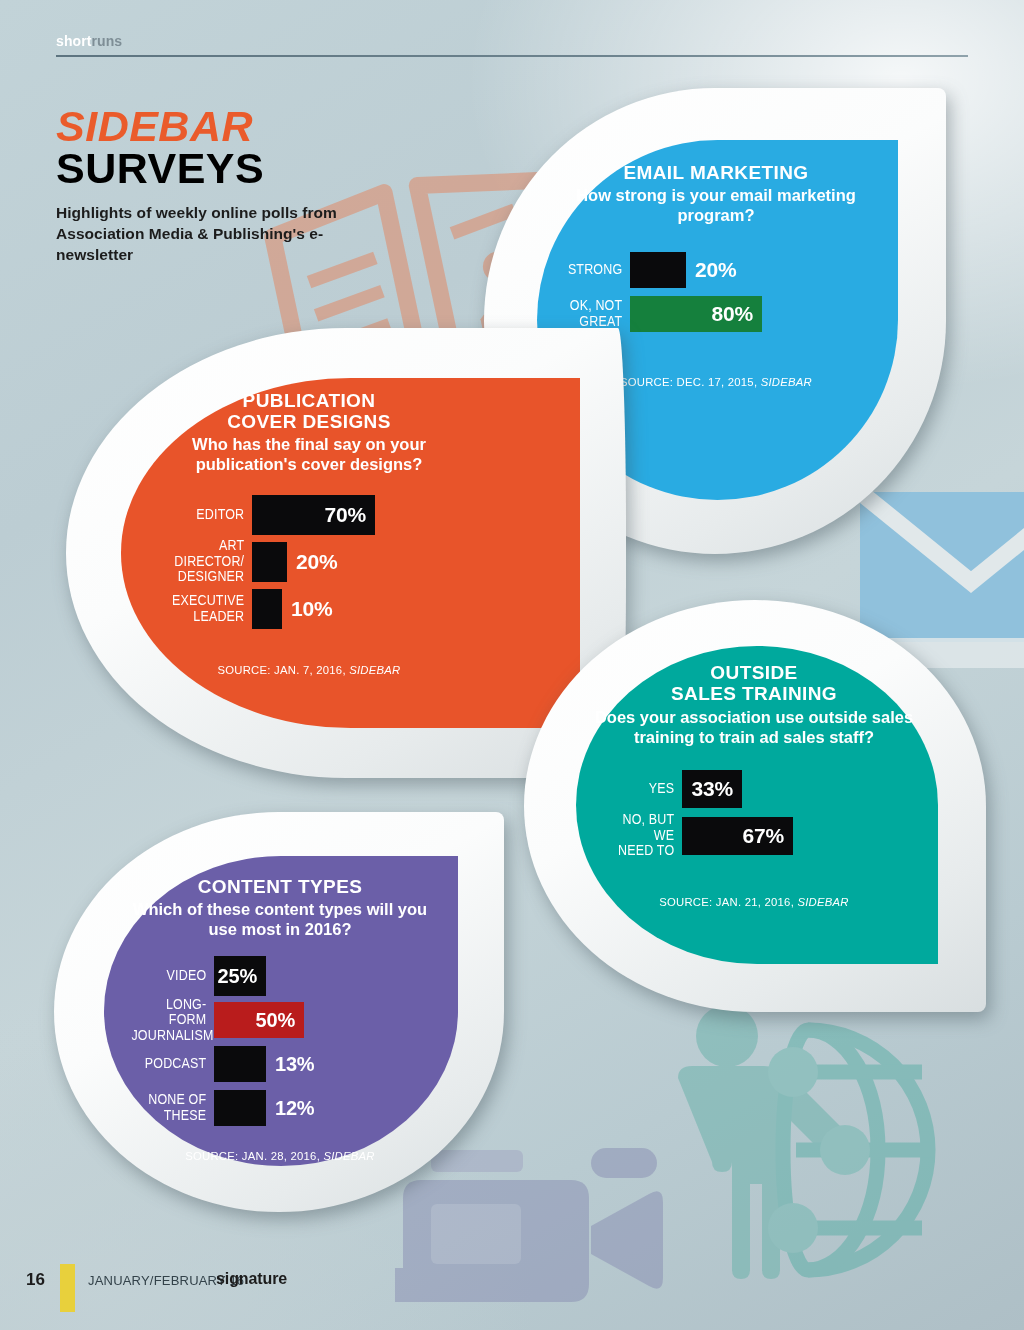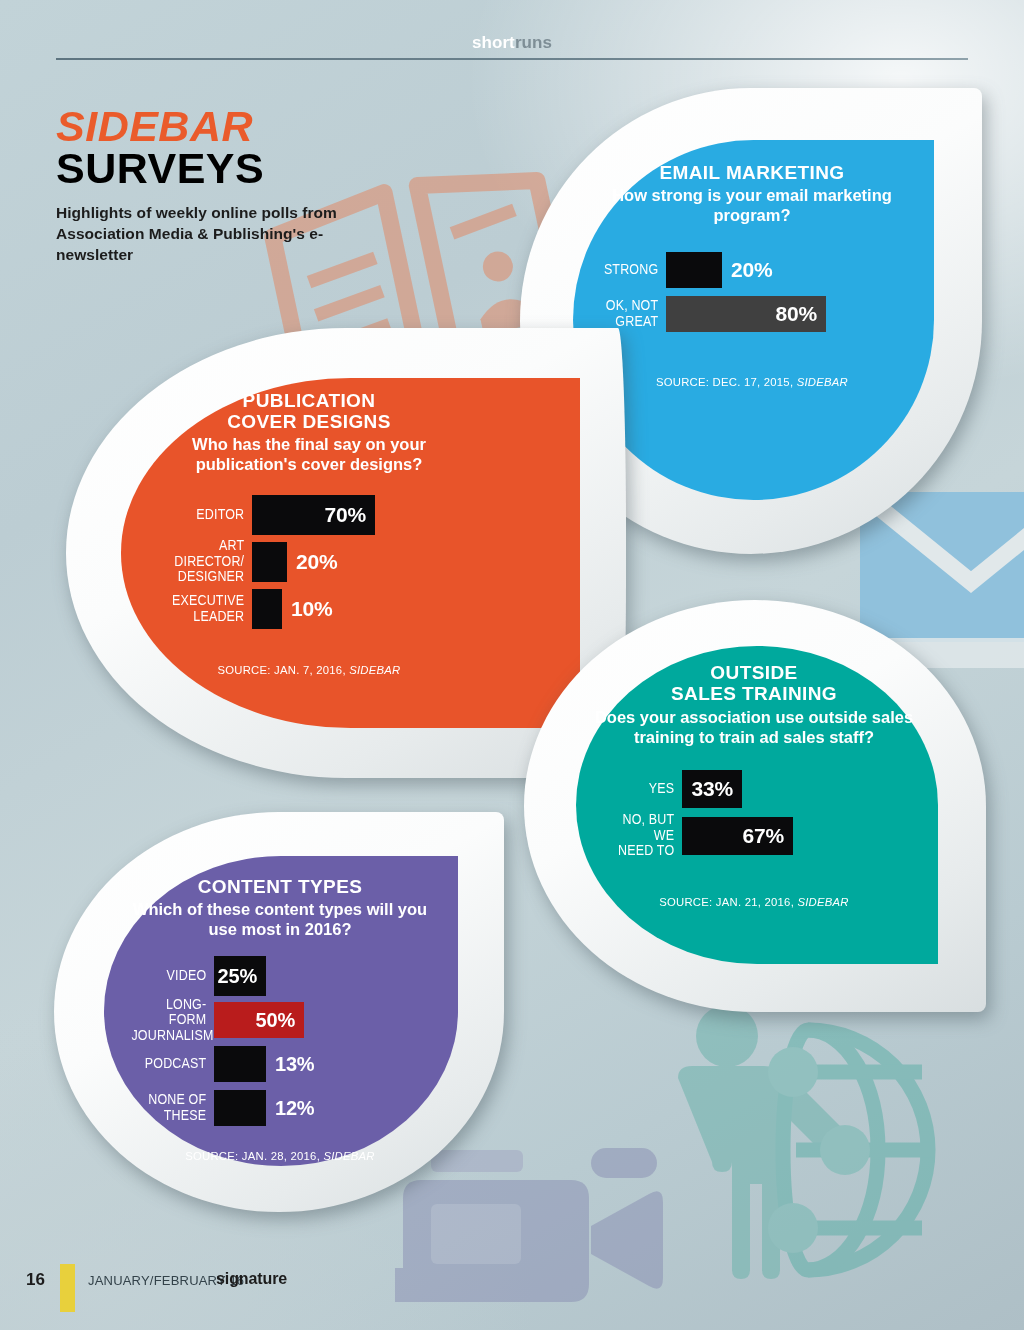--- a/index.html
+++ b/index.html
@@ -43,26 +43,25 @@
     opacity: .55;
   }
 
   
   .header {
     position: absolute;
     left: 56px; top: 34px;
     width: 912px;
   }
   .header-kicker {
-    font-size: 17px;
+    font-size: 14px;
     font-weight: 700;
     letter-spacing: .1px;
     line-height: 1;
     padding-bottom: 7px;
-    text-align: center;
   }
   .header-kicker .k-a { color: #ffffff; }
   .header-kicker .k-b { color: #7e8e96; }
   .header-rule {
     height: 2px;
     background: linear-gradient(90deg, #5d7480 0%, #6d838e 60%, #8fa2ab 100%);
   }
 
   
   .masthead { position: absolute; left: 56px; top: 105px; width: 320px; }
@@ -153,21 +152,21 @@
   .card-source {
     font-size: 11.3px;
     font-weight: 400;
     letter-spacing: .25px;
     color: #ffffff;
     white-space: nowrap;
   }
   .card-source .src-ital { font-style: italic; }
 
   
-  #card-email  { left: 520px; top: 88px;  width: 462px; height: 466px; }
+  #card-email  { left: 484px; top: 88px;  width: 462px; height: 466px; }
   #card-email  .drop-inner { left: 53px; top: 52px; right: 48px; bottom: 54px; background: #29abe2; }
 
   #card-cover  { left: 66px;  top: 328px; width: 560px; height: 450px; }
   #card-cover  .drop-inner { left: 55px; top: 50px; right: 46px; bottom: 50px; background: #e8542a; }
 
   #card-sales  { left: 524px; top: 600px; width: 462px; height: 412px; }
   #card-sales  .drop-inner { left: 52px; top: 46px; right: 48px; bottom: 48px; background: #00a99d; }
 
   #card-content{ left: 54px;  top: 812px; width: 450px; height: 400px; }
   #card-content .drop-inner { left: 50px; top: 44px; right: 46px; bottom: 46px; background: #6b5fa8; }
@@ -280,21 +279,21 @@
           <div class="bar-label" style="width: 74px; flex: 0 0 74px; padding-right: 9px;">STRONG</div>
           <div class="bar-track" style="height: 36px;">
             <div class="bar-fill" style="width: 56px; background: rgb(10, 10, 12);"></div>
             <span class="bar-pct outside" style="font-size: 21px;">20%</span>
           </div>
         </div>
         <div class="bar-row" style="margin-bottom: 8px; height: 36px;">
           <div class="bar-label" style="width: 74px; flex: 0 0 74px; padding-right: 9px;">OK, NOT
 GREAT</div>
           <div class="bar-track" style="height: 36px;">
-            <div class="bar-fill" style="width: 160px; background: #404040;">
+            <div class="bar-fill" style="width: 132px; background: #15803d;">
               <span class="bar-pct inside" style="font-size: 21px;">80%</span>
             </div>
           </div>
         </div>
       </div>
     <div class="card-source" style="margin-top:36px;">
       <span>SOURCE: DEC. 17, 2015, </span><span class="src-ital">SIDEBAR</span>
     </div>
   </div>
 </div>

